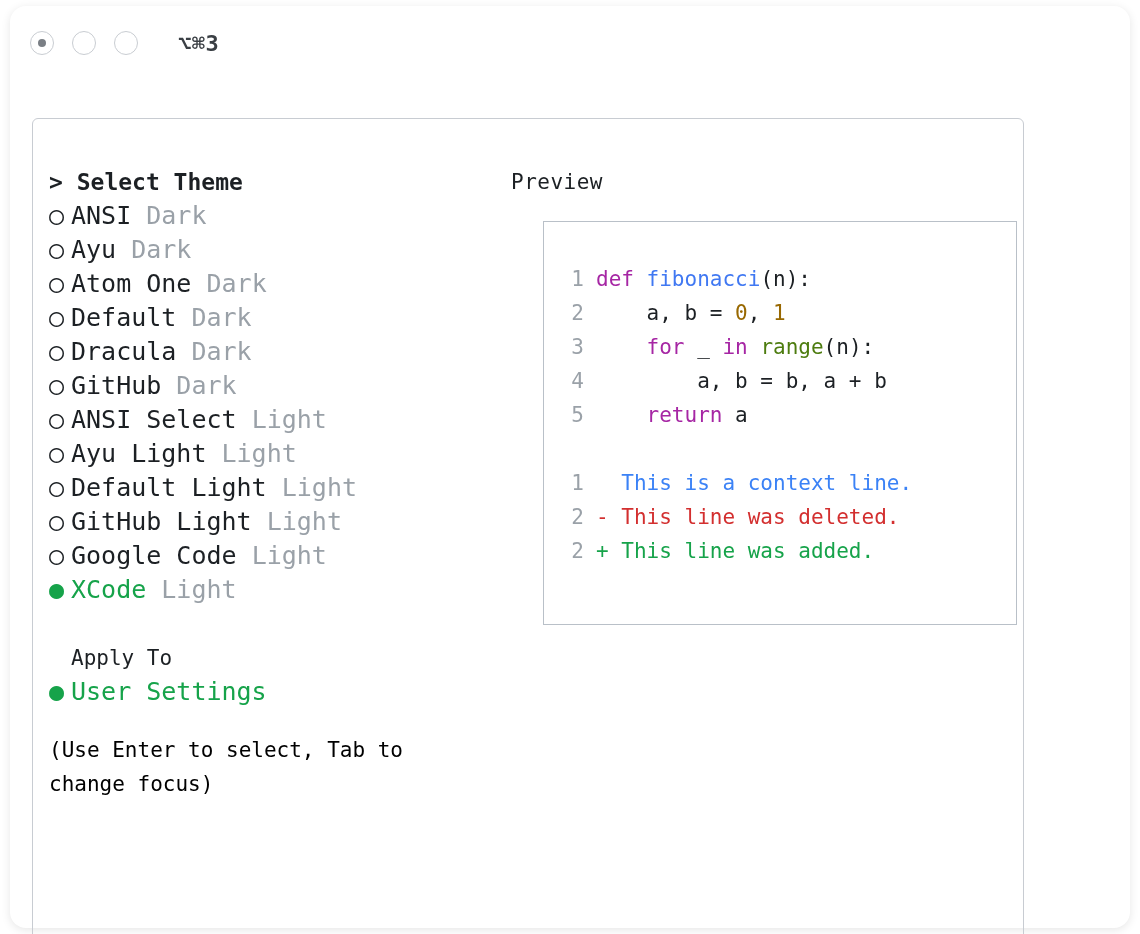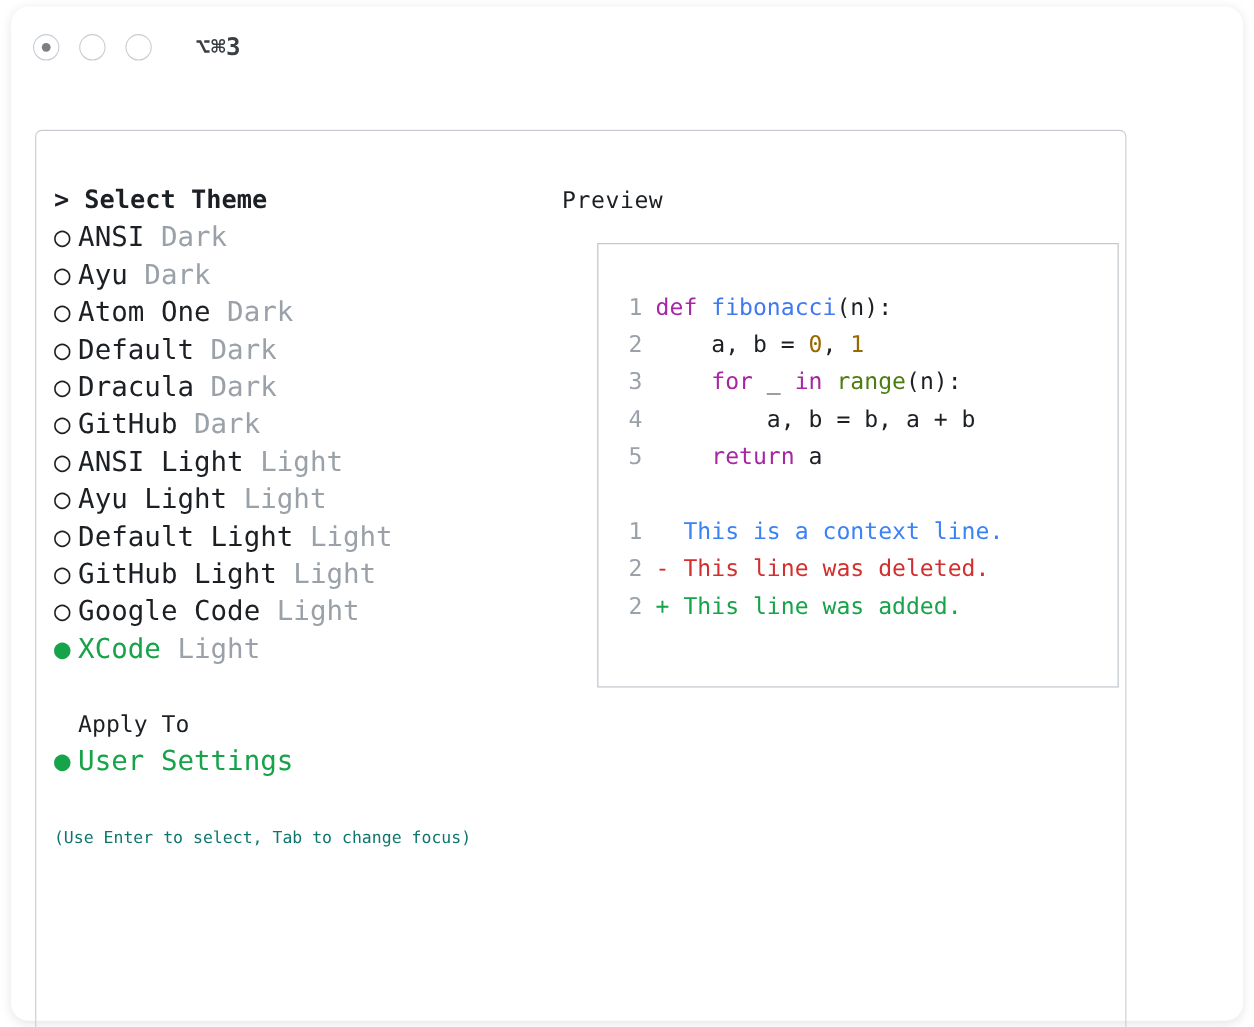--- a/index.html
+++ b/index.html
@@ -120,25 +120,25 @@
     height: 34px;
   }
   .apply-label {
     font-size: 21px;
     line-height: 34px;
     color: #1c2024;
     padding-left: 22px;
     white-space: pre;
   }
   .hint {
-    font-size: 15px;
-    line-height: 34px;
-    color: #0f766e;
+    font-size: 21px;
+    line-height: 34px;
+    color: #000000;
     width: 420px;
-    margin-top: 35px;
+    margin-top: 24px;
     white-space: pre-wrap;
   }
   .preview-box {
     position: absolute;
     left: 32px;
     top: 56px;
     width: 474px;
     height: 404px;
     border: 1px solid #b9c0c8;
     box-sizing: border-box;
@@ -185,21 +185,21 @@
 
     <div class="left-col">
       <div class="heading">&gt; Select Theme</div>
       <div id="theme-list">
           <div class="opt"><span class="bullet">○</span><span class="label">ANSI</span><span class="tag"> Dark</span></div>
           <div class="opt"><span class="bullet">○</span><span class="label">Ayu</span><span class="tag"> Dark</span></div>
           <div class="opt"><span class="bullet">○</span><span class="label">Atom One</span><span class="tag"> Dark</span></div>
           <div class="opt"><span class="bullet">○</span><span class="label">Default</span><span class="tag"> Dark</span></div>
           <div class="opt"><span class="bullet">○</span><span class="label">Dracula</span><span class="tag"> Dark</span></div>
           <div class="opt"><span class="bullet">○</span><span class="label">GitHub</span><span class="tag"> Dark</span></div>
-          <div class="opt"><span class="bullet">○</span><span class="label">ANSI Light</span><span class="tag"> Light</span></div>
+          <div class="opt"><span class="bullet">○</span><span class="label">ANSI Select</span><span class="tag"> Light</span></div>
           <div class="opt"><span class="bullet">○</span><span class="label">Ayu Light</span><span class="tag"> Light</span></div>
           <div class="opt"><span class="bullet">○</span><span class="label">Default Light</span><span class="tag"> Light</span></div>
           <div class="opt"><span class="bullet">○</span><span class="label">GitHub Light</span><span class="tag"> Light</span></div>
           <div class="opt"><span class="bullet">○</span><span class="label">Google Code</span><span class="tag"> Light</span></div>
           <div class="opt selected"><span class="bullet sel">●</span><span class="label">XCode</span><span class="tag"> Light</span></div>
         </div>
       <div class="section-gap"></div>
       <div class="apply-label">Apply To</div>
       <div id="apply-list">
           <div class="opt selected"><span class="bullet sel">●</span><span class="label">User Settings</span></div>

